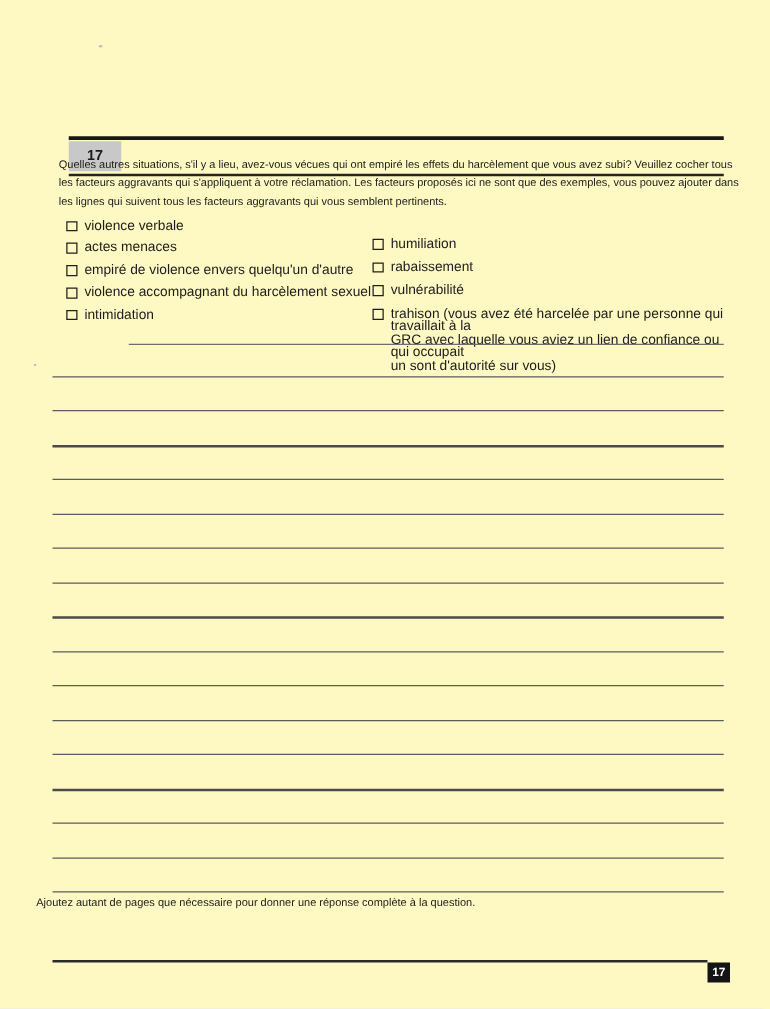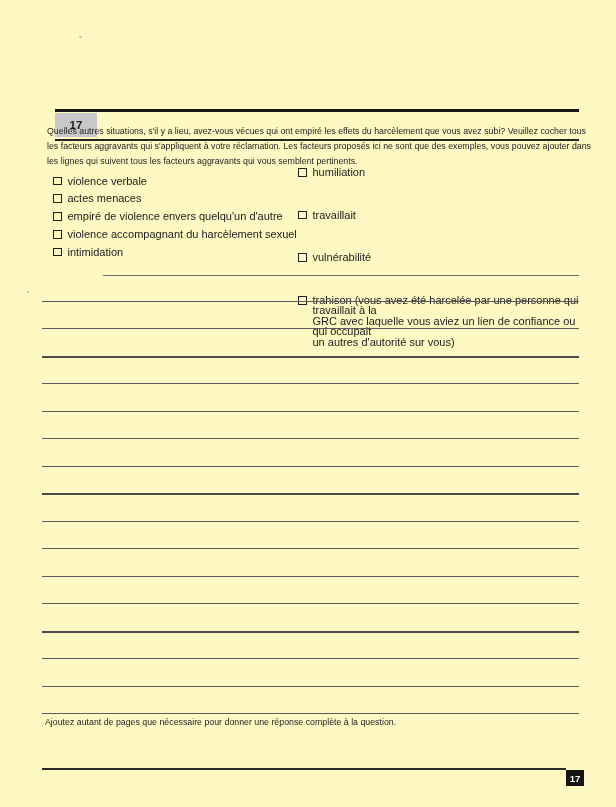--- a/index.html
+++ b/index.html
@@ -29,38 +29,38 @@
 
   
   .intro{
     position:absolute;left:47px;top:124px;width:562px;
     font-size:8.8px;line-height:15.1px;white-space:pre-line;color:#1c1c1c;
   }
 
   
   .cb-col{position:absolute;display:flex;flex-direction:column;}
   .cb-left{left:53px;top:172px;width:245px;}
-  .cb-right{left:298px;top:163px;width:295px;gap:24px;}
+  .cb-right{left:298px;top:186px;width:295px;}
   .cb-row{display:flex;align-items:center;height:17.8px;}
   .cb-right .cb-row{height:18.5px;}
   .cb-row.tall{align-items:flex-start;height:auto;padding-top:4px;}
   .cb-box{
     flex:0 0 auto;width:8.5px;height:8.5px;border:1.4px solid #1f1f1f;
     margin-right:6px;background:transparent;box-sizing:border-box;
   }
   .cb-row.tall .cb-box{margin-top:1.5px;}
   .cb-label{font-size:11px;line-height:10.5px;white-space:pre-line;color:#1c1c1c;}
 
   
   .wline{position:absolute;left:42px;width:537px;height:1px;background:#5c5c5c;}
   .wline.dark{height:2px;background:#4b4b4b;}
   .wline.partial{left:103px;width:476px;background:#6e6e6e;}
 
   
-  .footer-note{position:absolute;left:45px;top:717px;font-size:8.8px;color:#1c1c1c;}
+  .footer-note{position:absolute;left:29px;top:717px;font-size:8.8px;color:#1c1c1c;}
   .bottom-rule{position:absolute;left:42px;top:768px;width:524px;height:2.3px;background:#2b2b2b;}
   .page-badge{
     position:absolute;left:566px;top:770px;width:18px;height:16px;
     background:#141414;display:flex;align-items:center;justify-content:center;
     color:#fff;font-weight:bold;font-size:9.5px;
   }
 </style>
 </head>
 <body>
 
@@ -101,31 +101,31 @@
         <span class="cb-label">intimidation</span>
       </div>
     </div>
   <div class="cb-col cb-right" id="cb-right">
       <div class="cb-row">
         <span class="cb-box"></span>
         <span class="cb-label">humiliation</span>
       </div>
       <div class="cb-row">
         <span class="cb-box"></span>
-        <span class="cb-label">travaillait</span>
+        <span class="cb-label">rabaissement</span>
       </div>
       <div class="cb-row">
         <span class="cb-box"></span>
         <span class="cb-label">vulnérabilité</span>
       </div>
       <div class="cb-row tall">
         <span class="cb-box"></span>
         <span class="cb-label">trahison (vous avez été harcelée par une personne qui travaillait à la
 GRC avec laquelle vous aviez un lien de confiance ou qui occupait
-un autres d'autorité sur vous)</span>
+un sont d'autorité sur vous)</span>
       </div>
     </div>
 
   <div id="lines">
       <div class="wline partial" style="top: 275px;"></div>
       <div class="wline" style="top: 301px;"></div>
       <div class="wline" style="top: 328px;"></div>
       <div class="wline dark" style="top: 356px;"></div>
       <div class="wline" style="top: 383px;"></div>
       <div class="wline" style="top: 411px;"></div>

